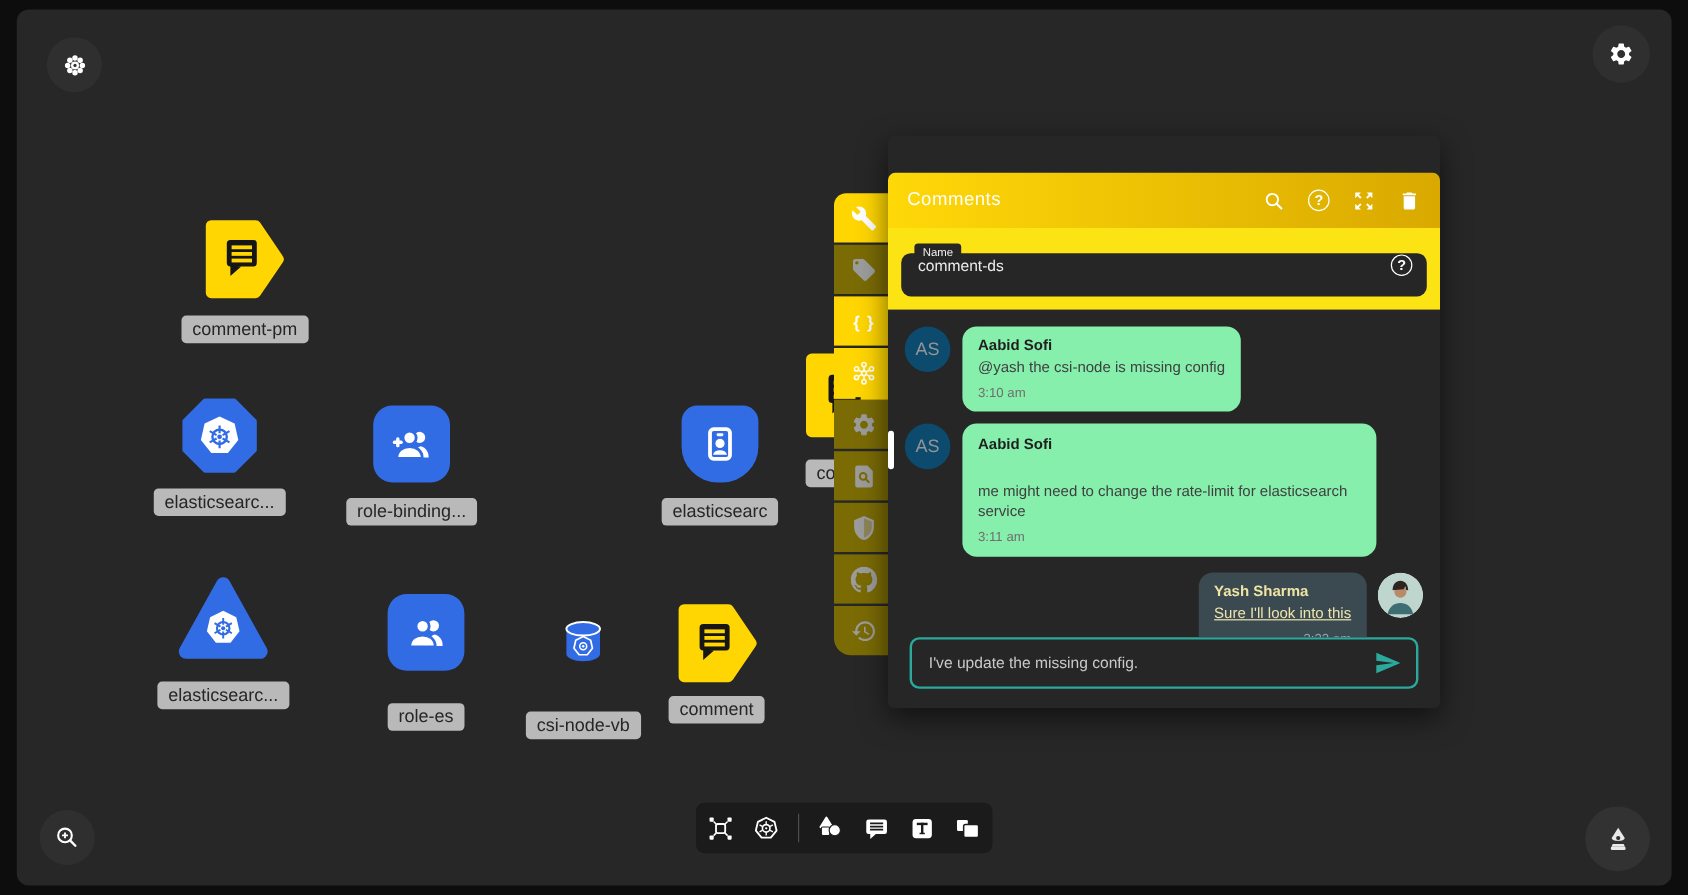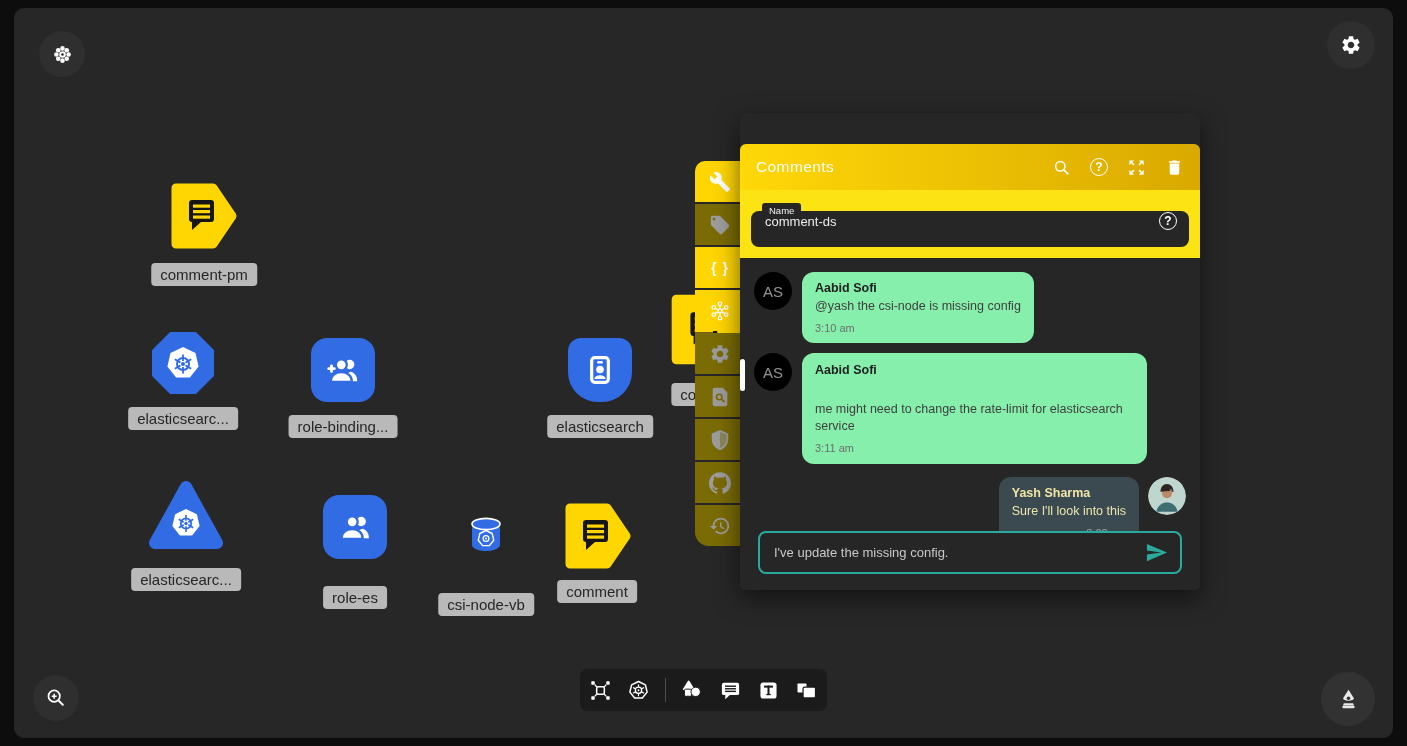--- a/index.html
+++ b/index.html
@@ -57,33 +57,33 @@
   #name-input { position:relative; height:36px; background:#262626; border-radius:8px;
                 display:flex; align-items:center; padding:0 12px 16px 14px; }
   #name-chip { position:absolute; top:-8px; left:11px; background:#262626; color:#f2f2f2;
                font-size:9.5px; padding:2px 7px; border-radius:3px; }
   #name-value { flex:1; color:#ececec; font-size:13px; }
   .help-circle.dark { border-color:#fff; }
 
   #messages { flex:1; position:relative; padding-top:4px; overflow:hidden; }
   .msg-row { display:flex; align-items:flex-start; padding:0 14px; margin-top:10px; }
   .msg-row.right { justify-content:flex-end; }
-  .avatar { width:38px; height:38px; border-radius:50%; background:#000000; color:#949494;
+  .avatar { width:38px; height:38px; border-radius:50%; background:#0c4a6e; color:#949494;
             font-size:15px; display:flex; align-items:center; justify-content:center; flex:none; }
   .avatar.photo { background:none; overflow:hidden; }
   .avatar.photo svg { width:38px; height:38px; }
   .bubble { background:#86efac; border-radius:12px; padding:9px 13px; margin-left:10px; }
   .bubble .author { font-size:12.5px; font-weight:bold; color:#1f1f1f; }
   .bubble .text { font-size:12.5px; color:#3f3f3f; margin-top:3px; line-height:17px; }
   .bubble .time { font-size:11px; color:#6e6e6e; margin-top:7px; }
   .bubble.wide { width:345px; padding:10px 13px; }
   .bubble.wide .text { margin-top:24px; }
   .bubble.own { background:#3A4A50; margin-left:0; margin-right:9px; }
   .bubble.own .author { color:#F0E4A4; }
-  .bubble.own .text { color:#EDE4AC; white-space:nowrap; }
+  .bubble.own .text { color:#EDE4AC; white-space:nowrap;text-decoration:underline; }
   .bubble.own .time { color:#93A5AB; text-align:right; }
   #panel-scrollbar { position:absolute; left:0; top:101px; width:5px; height:32px;
                      background:#fff; border-radius:3px; z-index:11; }
 
   #composer { flex:none; margin:0 18px 16px 18px; height:43px; border:2px solid #2BA99C;
               border-radius:8px; display:flex; align-items:center; padding:0 12px 0 14px; }
   #composer-text { flex:1; color:#c9c9c9; font-size:13px; }
   #send-btn { cursor:pointer; display:flex; }
   #send-btn svg { width:23px; height:23px; }
 </style>
@@ -176,21 +176,21 @@
   <div class="chip" style="left:329px;top:407px;"><span>role-binding...</span></div>
 
   <div class="node badge-shape" style="left:554px;top:330px;">
     <svg width="40" height="40" viewBox="0 0 24 24">
       <rect x="7" y="4.6" width="10" height="14.8" rx="1.8" fill="none" stroke="#fff" stroke-width="1.9"></rect>
       <rect x="10.3" y="6.6" width="3.4" height="1.5" rx=".7" fill="#fff"></rect>
       <circle cx="12" cy="11.7" r="2.3" fill="#fff"></circle>
       <path d="M8.5 17.4a3.6 2.9 0 0 1 7 0z" fill="#fff"></path>
     </svg>
   </div>
-  <div class="chip" style="left:586px;top:407px;"><span>elasticsearch</span></div>
+  <div class="chip" style="left:586px;top:407px;"><span>elasticsearc</span></div>
 
   <div class="node" style="left:133px;top:470px;">
     <svg width="78" height="78" viewBox="0 0 78 78">
       <polygon points="39,9 70,65 8,65" fill="#326CE5" stroke="#326CE5" stroke-width="12" stroke-linejoin="round"></polygon>
       <polygon points="39,31 49.9,36.3 52.6,48.1 45.1,57.6 32.9,57.6 25.4,48.1 28.1,36.3" fill="#fff"></polygon>
       <circle cx="39" cy="45.5" r="5.2" fill="none" stroke="#326CE5" stroke-width="1.8"></circle>
       <g stroke="#326CE5" stroke-width="1.6">
         <line x1="39" y1="37" x2="39" y2="42.7"></line>
           <line x1="39" y1="48.3" x2="39" y2="54"></line>
         <line x1="31.8" y1="41.3" x2="36.7" y2="44.2"></line>

